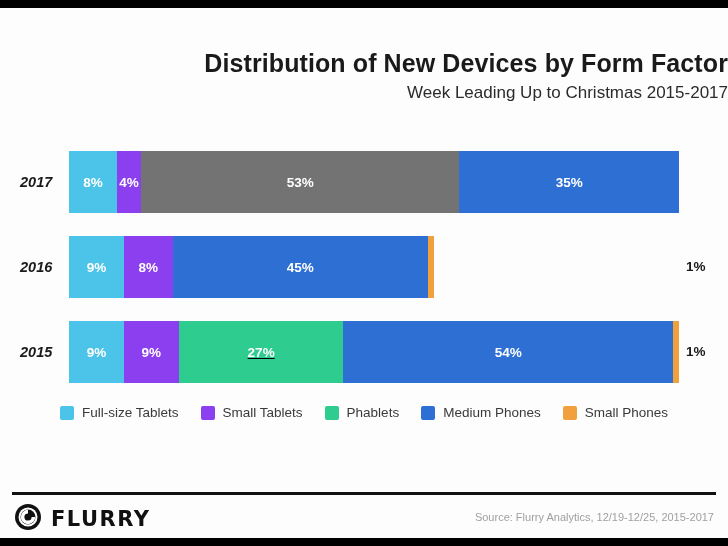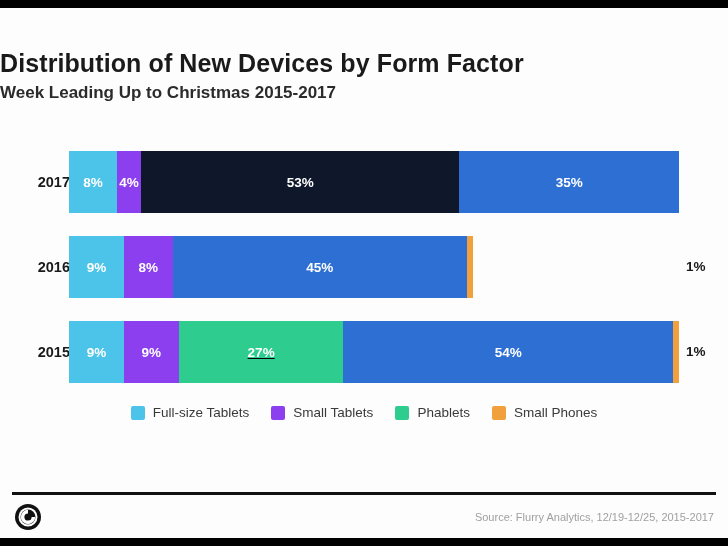--- a/index.html
+++ b/index.html
@@ -20,32 +20,32 @@
   .top-rule {
     position: absolute;
     left: 0; top: 0;
     width: 728px; height: 8px;
     background: #000000;
   }
   .title-block {
     position: absolute;
     left: 0; top: 48px;
     width: 728px;
-    text-align: left;
+    text-align: right;
   }
   .chart-title {
     font-size: 25px;
     font-weight: bold;
     color: #1a1a1a;
     letter-spacing: 0.1px;
     line-height: 1.2;
   }
   .chart-subtitle {
     font-size: 17px;
-    font-weight: bold;
+    font-weight: normal;
     color: #2b2b2b;
     margin-top: 5px;
     line-height: 1.2;
   }
   .plot {
     position: absolute;
     left: 0; top: 140px;
     width: 728px;
     height: 250px;
   }
@@ -55,24 +55,24 @@
     width: 728px;
     height: 62px;
   }
   .row-label {
     position: absolute;
     left: 20px;
     top: 0;
     width: 50px;
     height: 62px;
     line-height: 62px;
-    text-align: right;
     font-size: 14.5px;
     font-weight: bold;
     color: #1a1a1a;
+    font-style: italic;
   }
   .bar-track {
     position: absolute;
     left: 69px;
     top: 0;
     height: 62px;
     display: flex;
     align-items: stretch;
   }
   .seg {
@@ -188,38 +188,38 @@
   <div class="plot">
       <div class="bar-row" style="top: 11px;">
         <div class="row-label">2017</div>
         <div class="bar-track" style="width: 610px;">
           <div class="seg" style="width: 48.8px; background: rgb(76, 195, 232);">
             <span class="seg-label">8%</span>
           </div>
           <div class="seg" style="width: 24.4px; background: rgb(139, 63, 238);">
             <span class="seg-label">4%</span>
           </div>
-          <div class="seg" style="width: 323.3px; background: #0f172a;">
+          <div class="seg" style="width: 323.3px; background: #737373;">
             <span class="seg-label">53%</span>
           </div>
           <div class="seg" style="width: 223px; background: rgb(46, 111, 212);">
             <span class="seg-label">35%</span>
           </div>
         </div>
       </div>
       <div class="bar-row" style="top: 96px;">
         <div class="row-label">2016</div>
         <div class="bar-track" style="width: 610px;">
           <div class="seg" style="width: 54.9px; background: rgb(76, 195, 232);">
             <span class="seg-label">9%</span>
           </div>
           <div class="seg" style="width: 48.8px; background: rgb(139, 63, 238);">
             <span class="seg-label">8%</span>
           </div>
-          <div class="seg" style="width: 294px; background: rgb(46, 111, 212);">
+          <div class="seg" style="width: 255px; background: rgb(46, 111, 212);">
             <span class="seg-label">45%</span>
           </div>
           <div class="seg" style="width: 6.1px; background: rgb(240, 160, 60);"></div>
         </div>
         <div class="outside-label" style="left: 679px;">1%</div>
       </div>
       <div class="bar-row" style="top: 181px;">
         <div class="row-label">2015</div>
         <div class="bar-track" style="width: 610px;">
           <div class="seg" style="width: 54.9px; background: rgb(76, 195, 232);">
@@ -245,38 +245,43 @@
         <span class="legend-swatch" style="background: rgb(76, 195, 232);"></span>
         <span class="legend-label">Full-size Tablets</span>
       </div>
       <div class="legend-item">
         <span class="legend-swatch" style="background: rgb(139, 63, 238);"></span>
         <span class="legend-label">Small Tablets</span>
       </div>
       <div class="legend-item">
         <span class="legend-swatch" style="background: rgb(46, 204, 143);"></span>
         <span class="legend-label">Phablets</span>
+      </div>
+      <div class="legend-item">
+        <span class="legend-swatch" style="background: rgb(46, 111, 212);"></span>
+        <span class="legend-label">Medium Phones</span>
       </div>
       <div class="legend-item">
         <span class="legend-swatch" style="background: rgb(240, 160, 60);"></span>
         <span class="legend-label">Small Phones</span>
       </div>
     </div>
 
   <div class="footer-rule"></div>
 
   <div class="footer">
     <div class="brand">
       <span>
         <svg width="28" height="28" viewBox="0 0 28 28" aria-hidden="true">
           <circle cx="14" cy="14" r="13" fill="#111111"></circle>
           <circle cx="14" cy="14" r="9.5" fill="#ffffff"></circle>
           <circle cx="14" cy="14" r="7.5" fill="#111111"></circle>
           <path d="M14 6.8 A7.2 7.2 0 1 0 21.2 14 L17.6 14 A3.6 3.6 0 1 1 14 10.4 Z" fill="#ffffff"></path>
           <circle cx="14" cy="14" r="3.1" fill="#111111"></circle>
         </svg>
       </span>
+      <span class="brand-name">FLURRY</span>
     </div>
     <div class="source">Source: Flurry Analytics, 12/19-12/25, 2015-2017</div>
   </div>
 
   <div class="footer-rule-bottom"></div>
 </div>
 
 </body></html>

